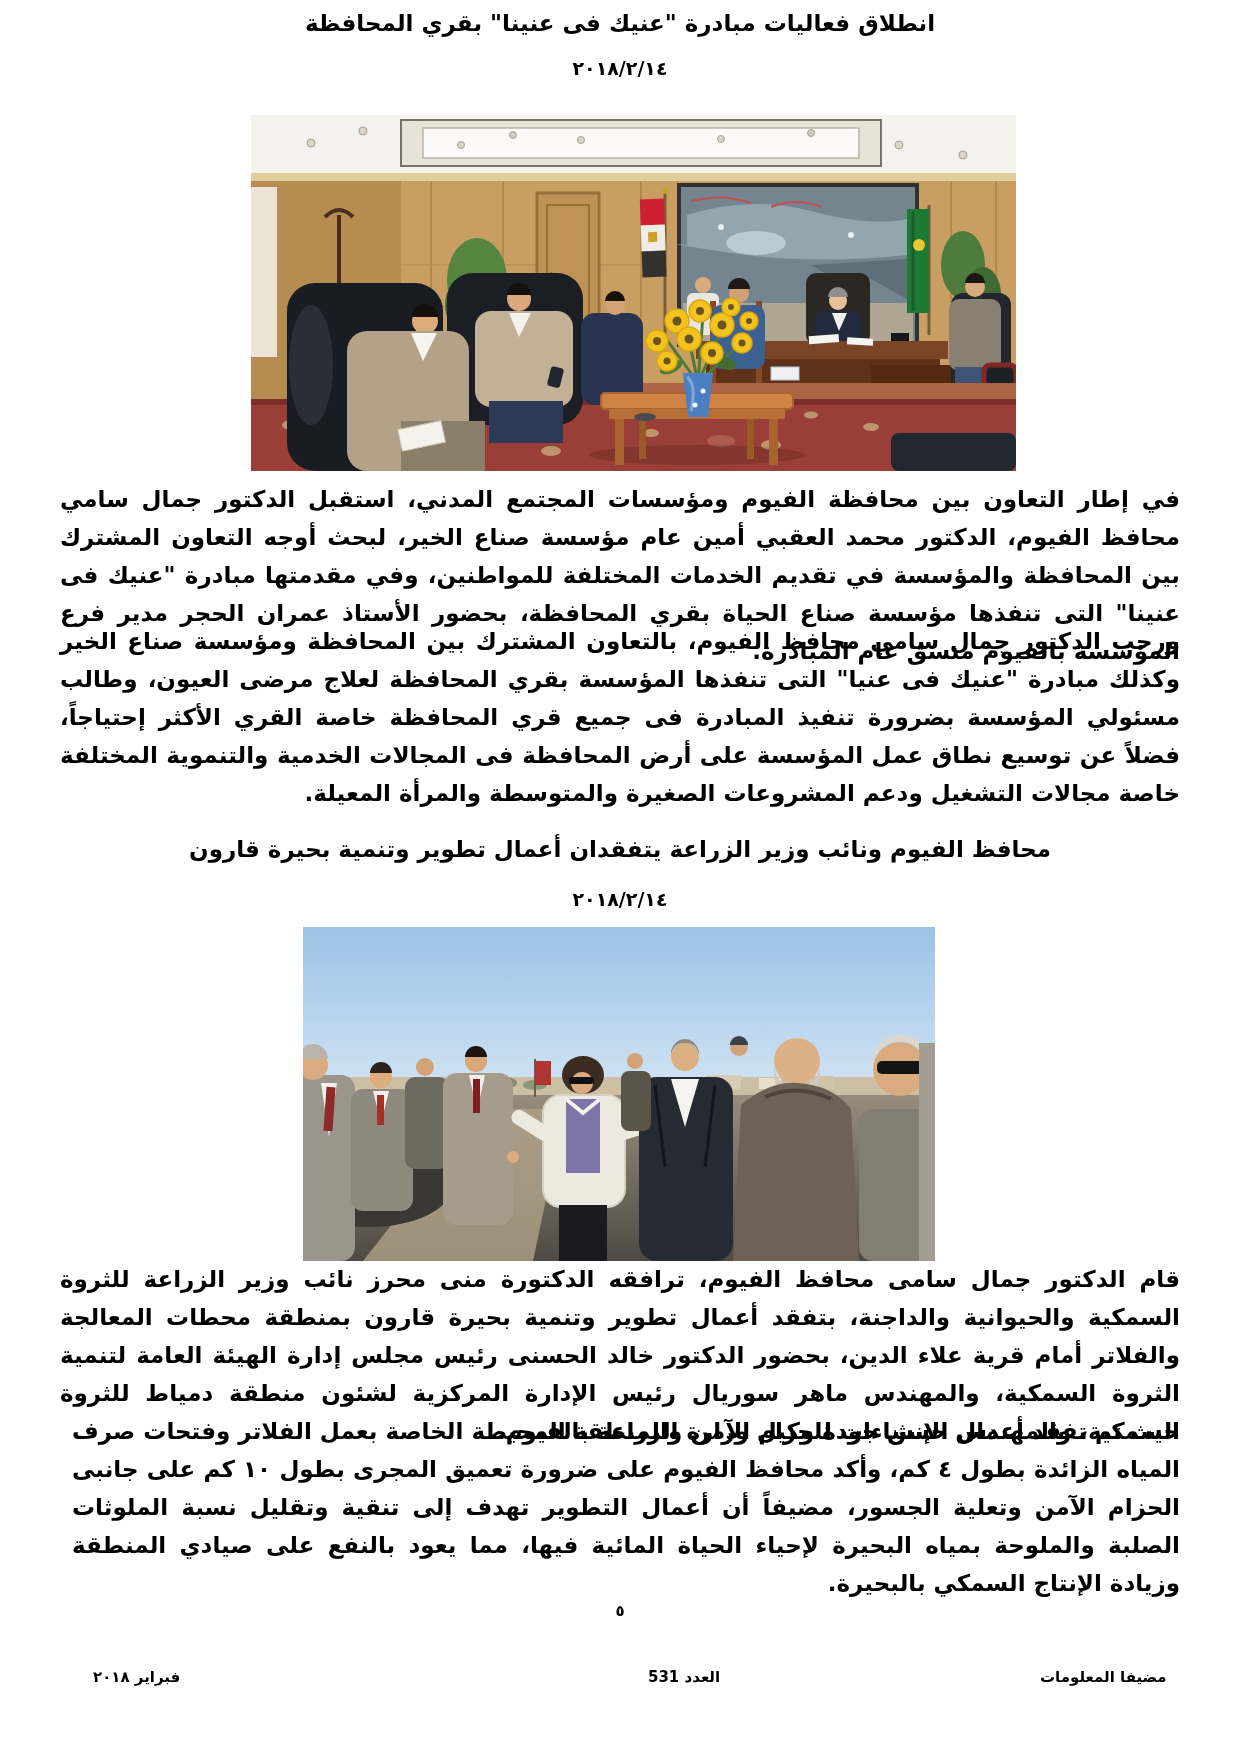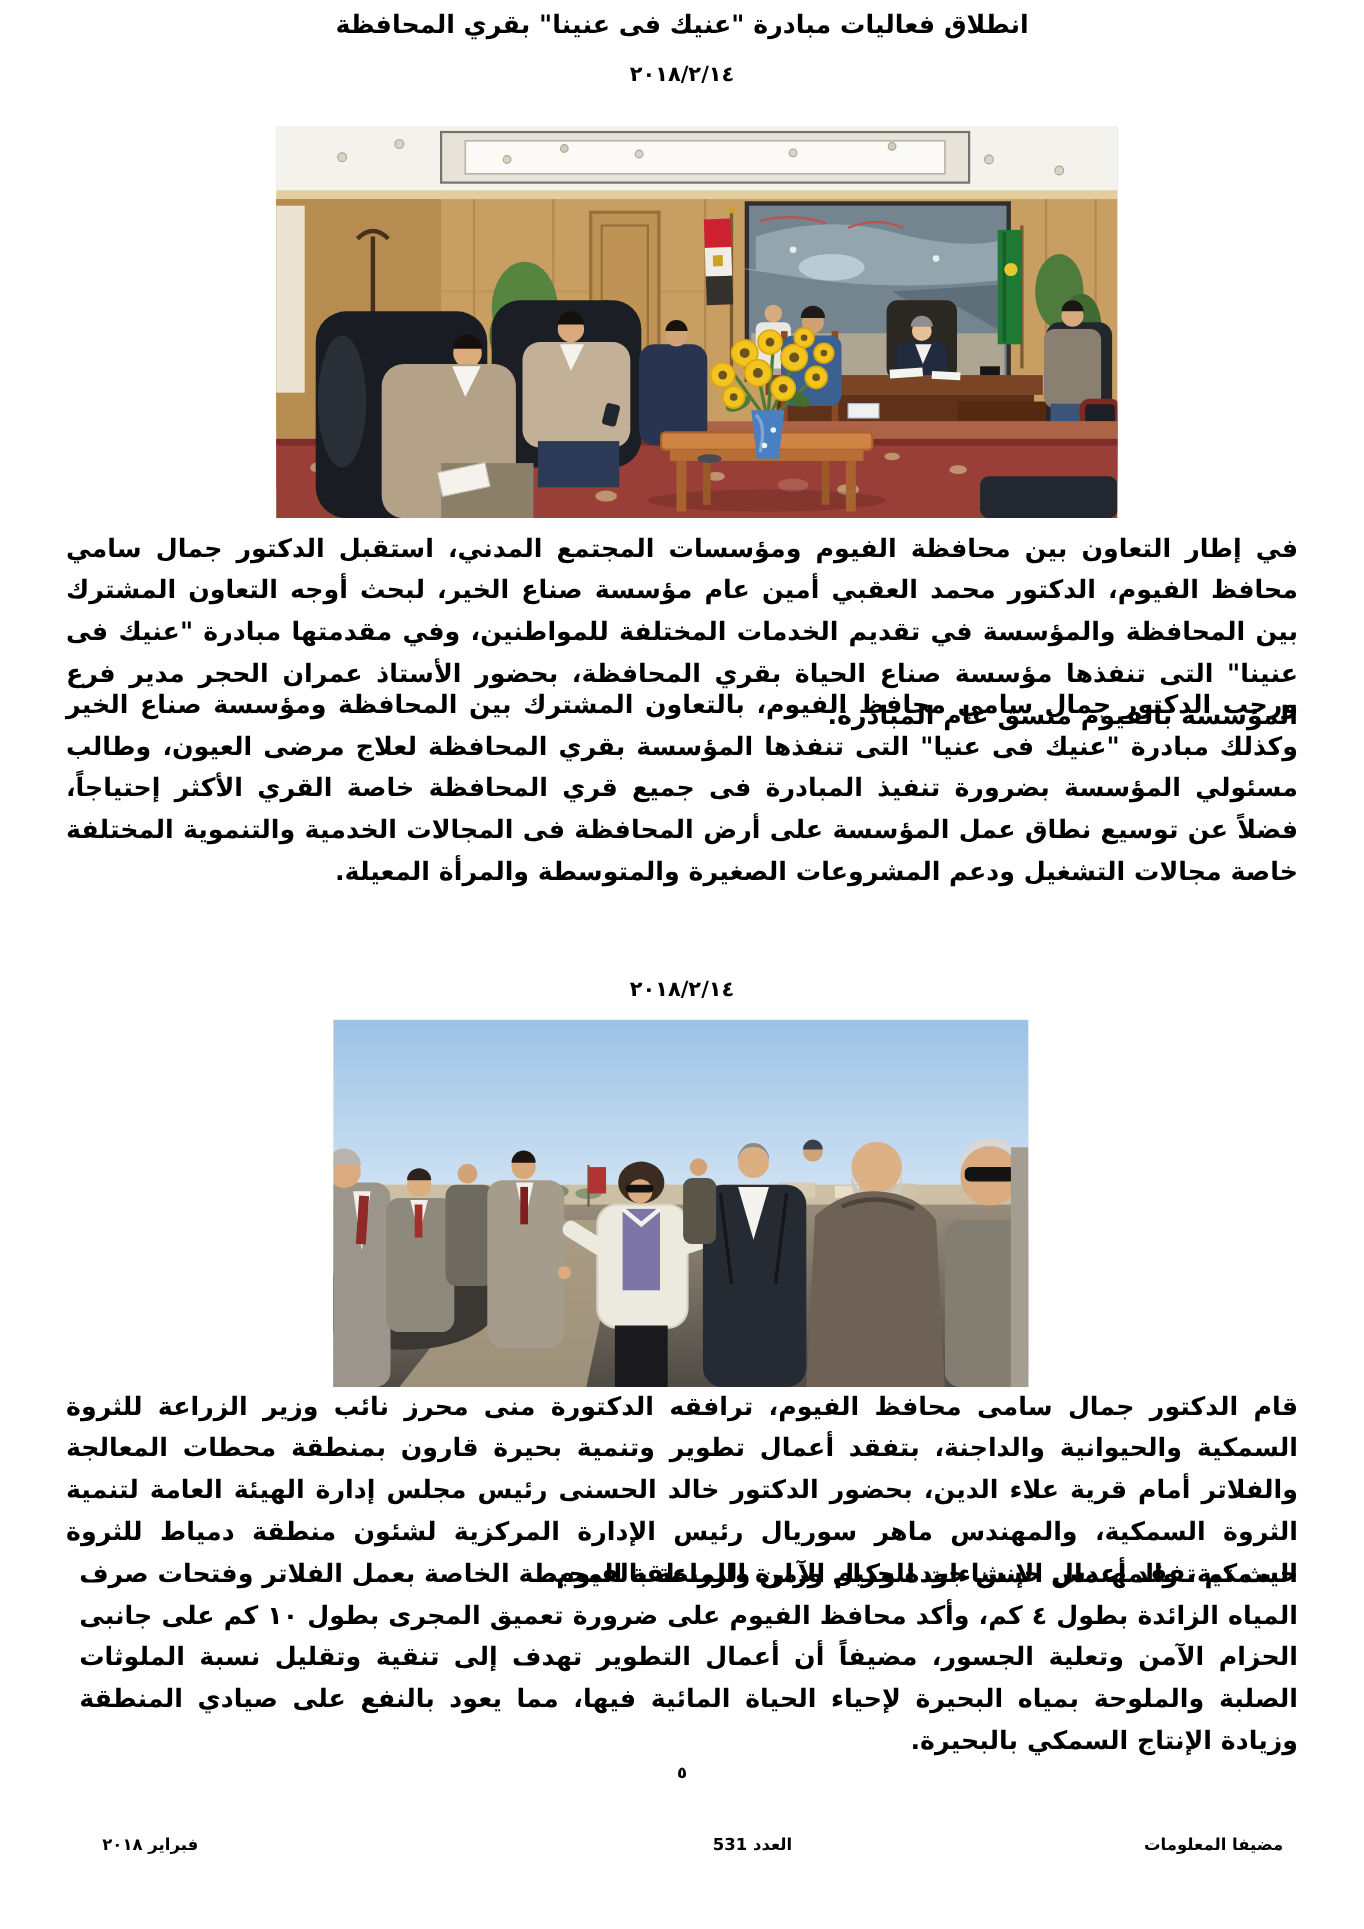--- a/index.html
+++ b/index.html
@@ -241,20 +241,21 @@
         <circle cx="452" cy="276" r="2.5" fill="#eef4fb"></circle>
           <circle cx="444" cy="290" r="2.5" fill="#eef4fb"></circle>
       </g>
       <rect x="640" y="318" width="125" height="38" rx="8" fill="#232730"></rect>
     </svg>
   </figure>
 
   <p class="para p1">في إطار التعاون بين محافظة الفيوم ومؤسسات المجتمع المدني، استقبل الدكتور جمال سامي محافظ الفيوم، الدكتور محمد العقبي أمين عام مؤسسة صناع الخير، لبحث أوجه التعاون المشترك بين المحافظة والمؤسسة في تقديم الخدمات المختلفة للمواطنين، وفي مقدمتها مبادرة "عنيك فى عنينا" التى تنفذها مؤسسة صناع الحياة بقري المحافظة، بحضور الأستاذ عمران الحجر مدير فرع المؤسسة بالفيوم منسق عام المبادرة.</p>
   <p class="para p2">ورحب الدكتور جمال سامي محافظ الفيوم، بالتعاون المشترك بين المحافظة ومؤسسة صناع الخير وكذلك مبادرة "عنيك فى عنيا" التى تنفذها المؤسسة بقري المحافظة لعلاج مرضى العيون، وطالب مسئولي المؤسسة بضرورة تنفيذ المبادرة فى جميع قري المحافظة خاصة القري الأكثر إحتياجاً، فضلاً عن توسيع نطاق عمل المؤسسة على أرض المحافظة فى المجالات الخدمية والتنموية المختلفة خاصة مجالات التشغيل ودعم المشروعات الصغيرة والمتوسطة والمرأة المعيلة.</p>
 
+  <h1 class="h-title t2">محافظ الفيوم ونائب وزير الزراعة يتفقدان أعمال تطوير وتنمية بحيرة قارون</h1>
   <h2 class="h-title d2">٢٠١٨/٢/١٤</h2>
 
   <figure class="photo photo2">
     <svg viewBox="0 0 632 334" preserveAspectRatio="none">
       <defs>
         <linearGradient id="sky" x1="0" y1="0" x2="0" y2="1">
           <stop offset="0" stop-color="#9cc2e6"></stop>
             <stop offset="1" stop-color="#d3e5f4"></stop>
         </linearGradient>
         <linearGradient id="gnd" x1="0" y1="0" x2="0" y2="1">

